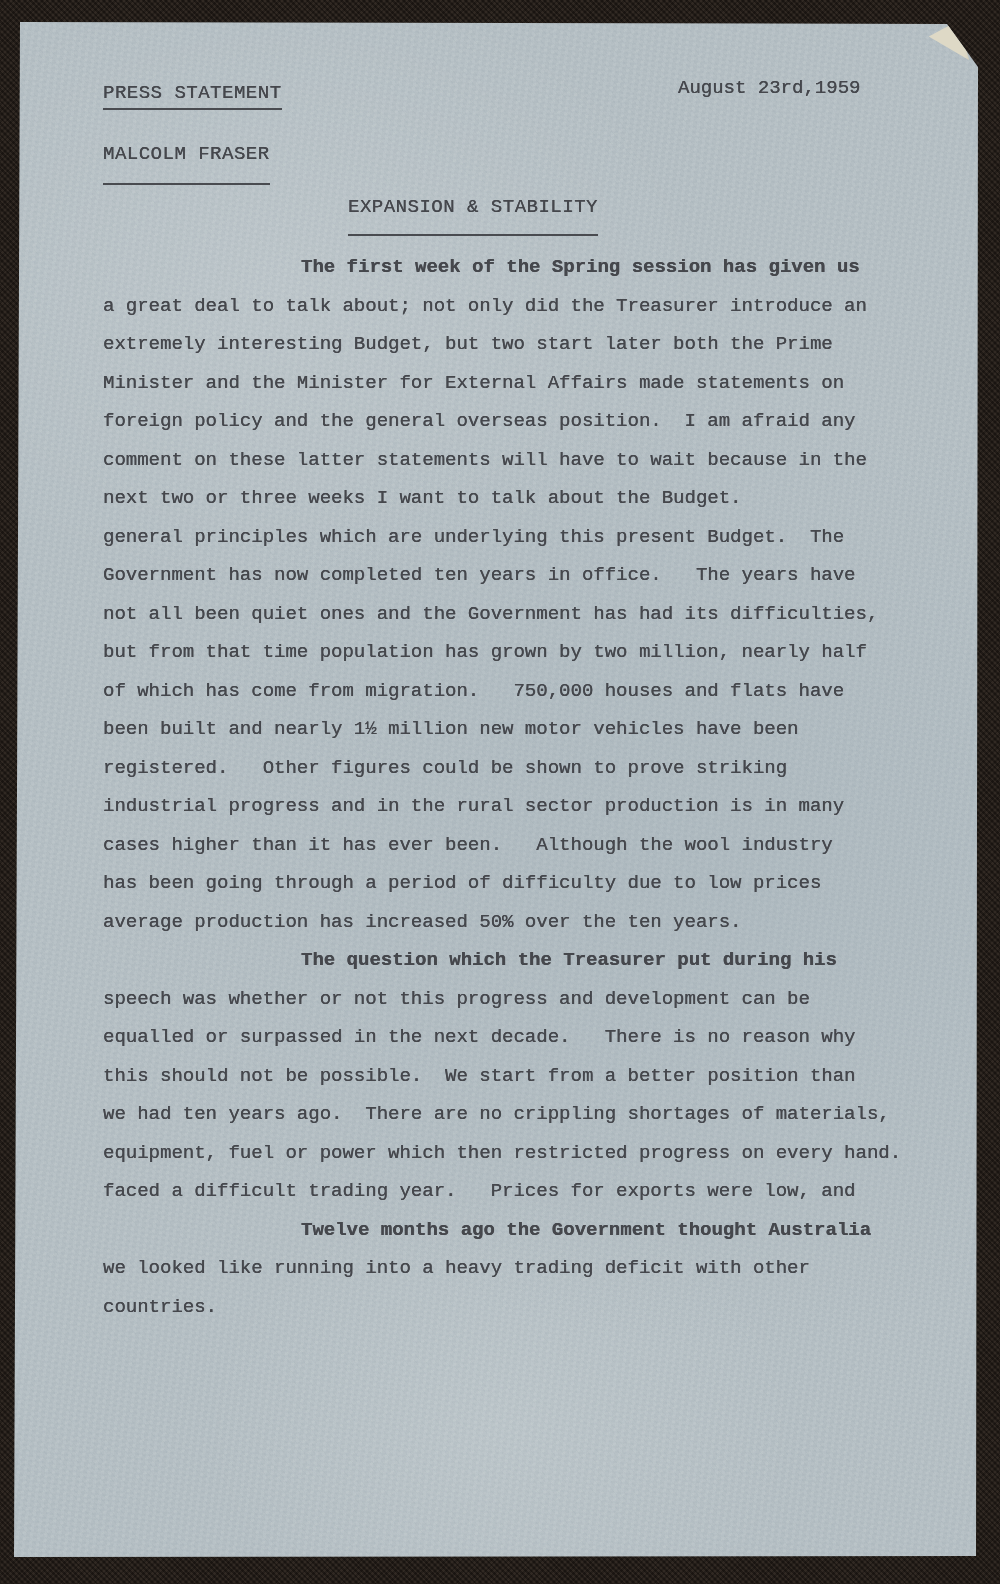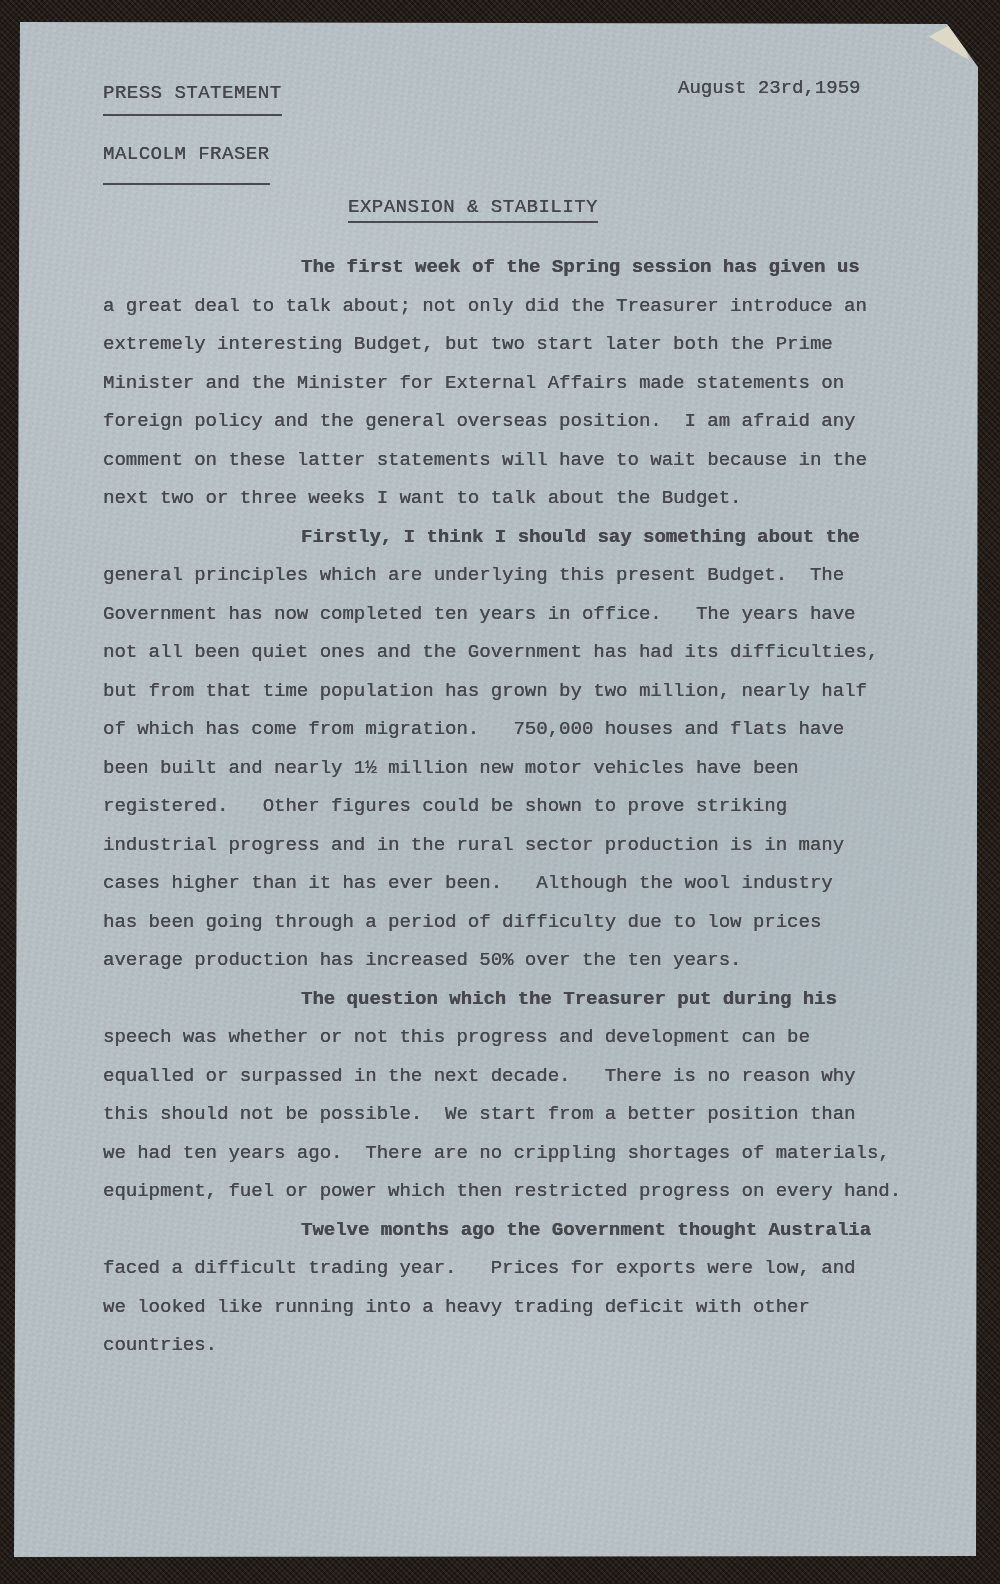--- a/index.html
+++ b/index.html
@@ -57,21 +57,21 @@
     width: 810px;
     color: #45474c;
     font-size: 19px;
     text-shadow: 0 0 0.6px rgba(62,64,70,0.85), 0.4px 0.4px 0.4px rgba(62,64,70,0.35);
   }
 
   .header-row { position: relative; height: 24px; }
   .doc-type {
     display: inline-block;
     border-bottom: 2px solid #494b50;
-    padding-bottom: 10px;
+    padding-bottom: 4px;
     letter-spacing: 0.5px;
   }
   .date {
     position: absolute;
     left: 575px;
     top: -5px;
     white-space: pre;
   }
 
   .author-row { margin-top: 37px; height: 24px; }
@@ -80,21 +80,21 @@
     border-bottom: 2px solid #494b50;
     padding-bottom: 18px;
     letter-spacing: 0.5px;
   }
 
   .title-row { margin-top: 29px; height: 26px; }
   .doc-title {
     display: inline-block;
     margin-left: 245px;
     border-bottom: 2px solid #494b50;
-    padding-bottom: 3px;
+    padding-bottom: 16px;
     letter-spacing: 0.5px;
   }
 
   .body-text { margin-top: 26px; }
   .line {
     white-space: pre;
     line-height: 38.5px;
     height: 38.5px;
   }
   .indent { text-indent: 198px; font-weight: bold; }
@@ -123,41 +123,40 @@
 
       <div class="body-text">
         <div class="line indent">The first week of the Spring session has given us</div>
         <div class="line">a great deal to talk about; not only did the Treasurer introduce an</div>
         <div class="line">extremely interesting Budget, but two start later both the Prime</div>
         <div class="line">Minister and the Minister for External Affairs made statements on</div>
         <div class="line">foreign policy and the general overseas position.  I am afraid any</div>
         <div class="line">comment on these latter statements will have to wait because in the</div>
         <div class="line">next two or three weeks I want to talk about the Budget.</div>
 
-        <div class="line indent">Firstly, I think I should say something about the</div>
         <div class="line">general principles which are underlying this present Budget.  The</div>
         <div class="line">Government has now completed ten years in office.   The years have</div>
         <div class="line">not all been quiet ones and the Government has had its difficulties,</div>
         <div class="line">but from that time population has grown by two million, nearly half</div>
         <div class="line">of which has come from migration.   750,000 houses and flats have</div>
         <div class="line">been built and nearly 1½ million new motor vehicles have been</div>
         <div class="line">registered.   Other figures could be shown to prove striking</div>
         <div class="line">industrial progress and in the rural sector production is in many</div>
         <div class="line">cases higher than it has ever been.   Although the wool industry</div>
         <div class="line">has been going through a period of difficulty due to low prices</div>
         <div class="line">average production has increased 50% over the ten years.</div>
 
         <div class="line indent">The question which the Treasurer put during his</div>
         <div class="line">speech was whether or not this progress and development can be</div>
         <div class="line">equalled or surpassed in the next decade.   There is no reason why</div>
         <div class="line">this should not be possible.  We start from a better position than</div>
         <div class="line">we had ten years ago.  There are no crippling shortages of materials,</div>
         <div class="line">equipment, fuel or power which then restricted progress on every hand.</div>
 
+        <div class="line">faced a difficult trading year.   Prices for exports were low, and</div>
         <div class="line indent">Twelve months ago the Government thought Australia</div>
-        <div class="line">faced a difficult trading year.   Prices for exports were low, and</div>
         <div class="line">we looked like running into a heavy trading deficit with other</div>
         <div class="line">countries.</div>
       </div>
 
     </div>
   </div>
 </div>
 
 </body></html>

